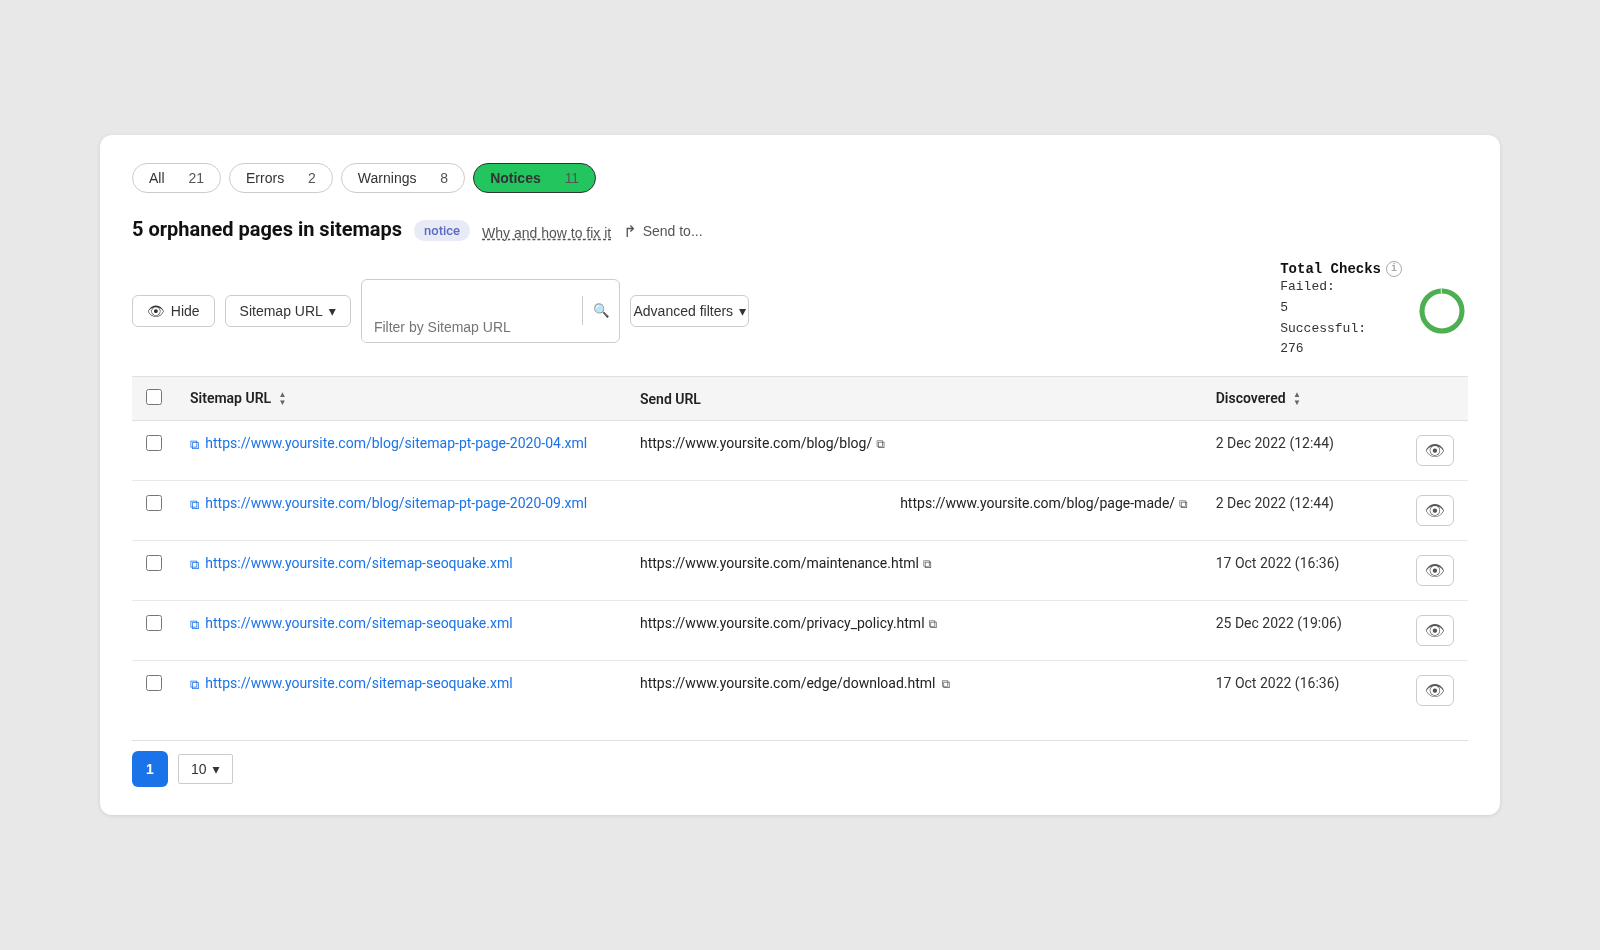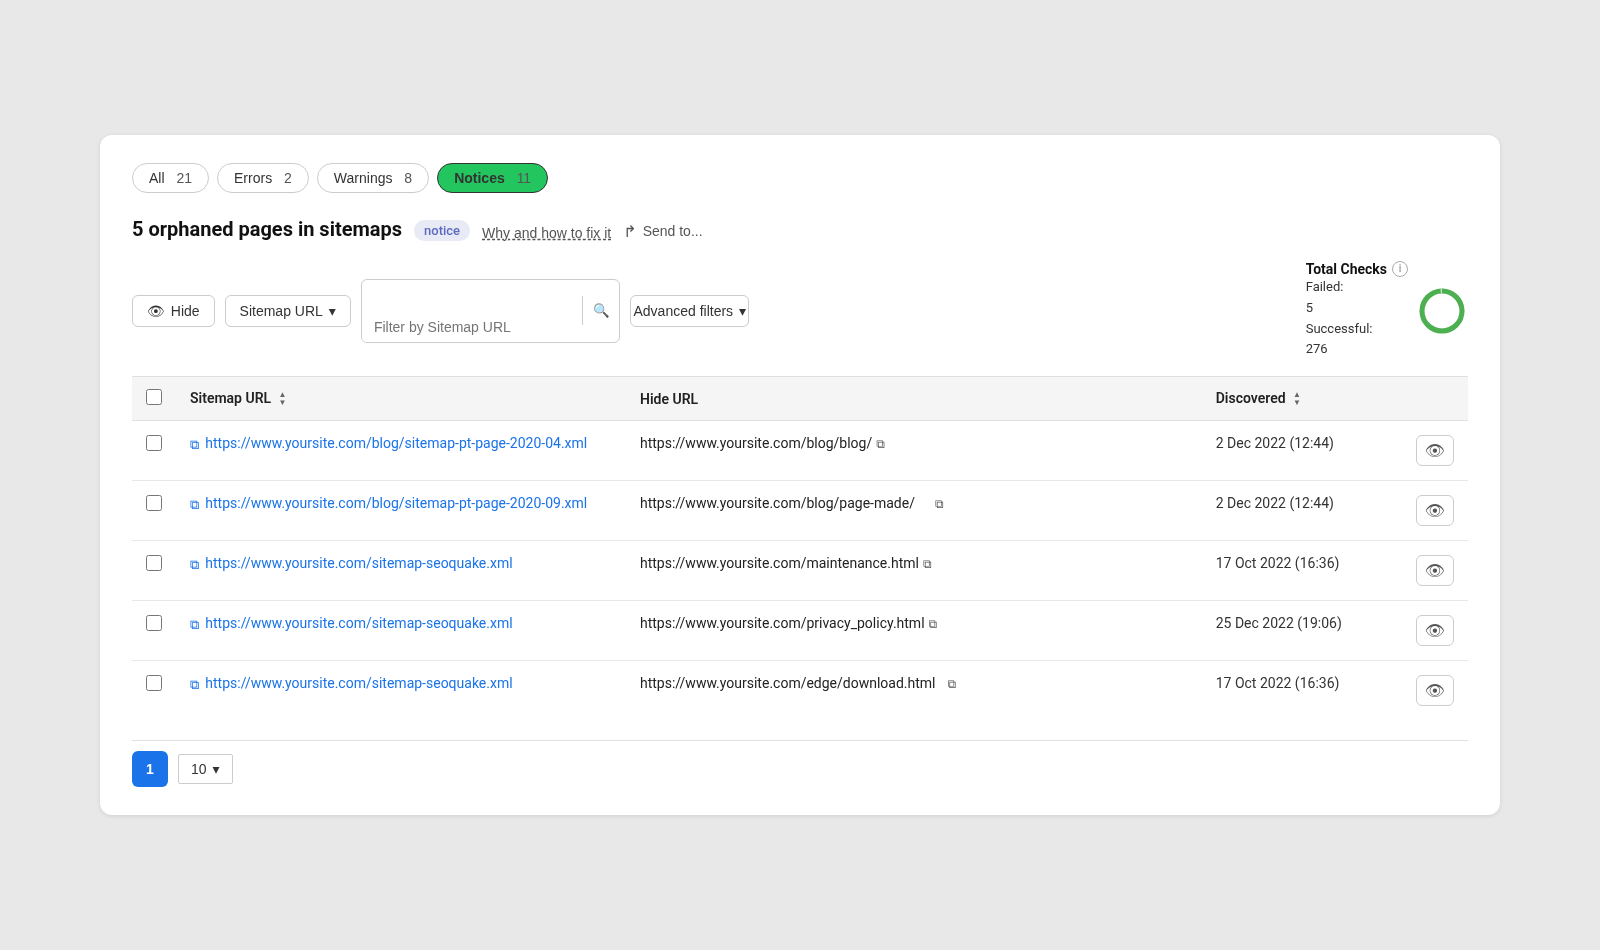--- a/index.html
+++ b/index.html
@@ -35,21 +35,21 @@
       font-size: 14px;
       cursor: pointer;
       color: #333;
     }
     .tab-btn.active {
       border-color: #333;
       font-weight: 600;
       background: #22c55e;
     }
     .tab-btn span.count {
-      margin-left: 8px;
+      margin-left: 20px;
       color: #555;
       font-weight: normal;
     }
 
     
     .issue-header {
       display: flex;
       align-items: flex-end;
       gap: 12px;
       margin-bottom: 20px;
@@ -147,21 +147,22 @@
       font-size: 14px;
       cursor: pointer;
       color: #333;
     }
 
     
     .total-checks {
       margin-left: auto;
       display: flex;
       align-items: center;
-      gap: 8px;
+      gap: 14px;
+      font-family: Liberation Mono, monospace;
     }
     .total-checks-label {
       font-size: 14px;
       font-weight: 700;
       color: #111;
       display: flex;
       align-items: center;
       gap: 5px;
     }
     .info-icon {
@@ -398,21 +399,21 @@
           <input type="checkbox" style="">
         </th>
         <th class="sitemap-col">
           <span>Sitemap URL</span>
           <span class="sort-icon">
             <span>▲</span>
               <span>▼</span>
           </span>
         </th>
         <th class="page-col">
-          <span>Hide URL</span>
+          <span>Send URL</span>
         </th>
         <th class="disc-col">
           <span>Discovered</span>
           <span class="sort-icon">
             <span>▲</span>
               <span>▼</span>
           </span>
         </th>
         <th class="action-col"></th>
       </tr>
@@ -441,21 +442,21 @@
         </tr>
         <tr>
           <td class="checkbox-cell"><input type="checkbox" style=""></td>
           <td>
     <div style="display:flex;align-items:flex-start;gap:6px;">
       <span style="color:#1a73e8;font-size:13px;flex-shrink:0;margin-top:2px;">⧉</span>
       <a href="#" style="color:#1a73e8;text-decoration:none;font-size:14px;word-break:break-all;">https://www.yoursite.com/blog/sitemap-pt-page-2020-09.xml</a>
     </div>
   </td>
           <td>
-    <div style="display:flex;align-items:flex-start;flex-wrap:wrap;gap:20px;">
+    <div style="display:flex;align-items:flex-start;flex-wrap:wrap;gap:4px;justify-content:flex-end;">
       <span style="word-break:break-all;">https://www.yoursite.com/blog/page-made/</span>
       <span style="color:#555;font-size:12px;flex-shrink:0;margin-top:2px;">⧉</span>
     </div>
   </td>
           <td style="font-size: 14px; color: rgb(51, 51, 51);">2 Dec 2022 (12:44)</td>
           <td>
     <button class="eye-btn" title="View">
       <span>👁</span>
     </button>
   </td>
@@ -504,21 +505,21 @@
         </tr>
         <tr>
           <td class="checkbox-cell"><input type="checkbox" style=""></td>
           <td>
     <div style="display:flex;align-items:flex-start;gap:6px;">
       <span style="color:#1a73e8;font-size:13px;flex-shrink:0;margin-top:2px;">⧉</span>
       <a href="#" style="color:#1a73e8;text-decoration:none;font-size:14px;word-break:break-all;">https://www.yoursite.com/sitemap-seoquake.xml</a>
     </div>
   </td>
           <td>
-    <div style="display:flex;align-items:flex-end;flex-wrap:wrap;gap:12px;">
+    <div style="display:flex;align-items:flex-end;flex-wrap:wrap;gap:6px;">
       <span style="word-break:break-all;">https://www.yoursite.com/edge/download.html</span>
       <span style="color:#555;font-size:12px;flex-shrink:0;margin-top:2px;">⧉</span>
     </div>
   </td>
           <td style="font-size: 14px; color: rgb(51, 51, 51);">17 Oct 2022 (16:36)</td>
           <td>
     <button class="eye-btn" title="View">
       <span>👁</span>
     </button>
   </td>

